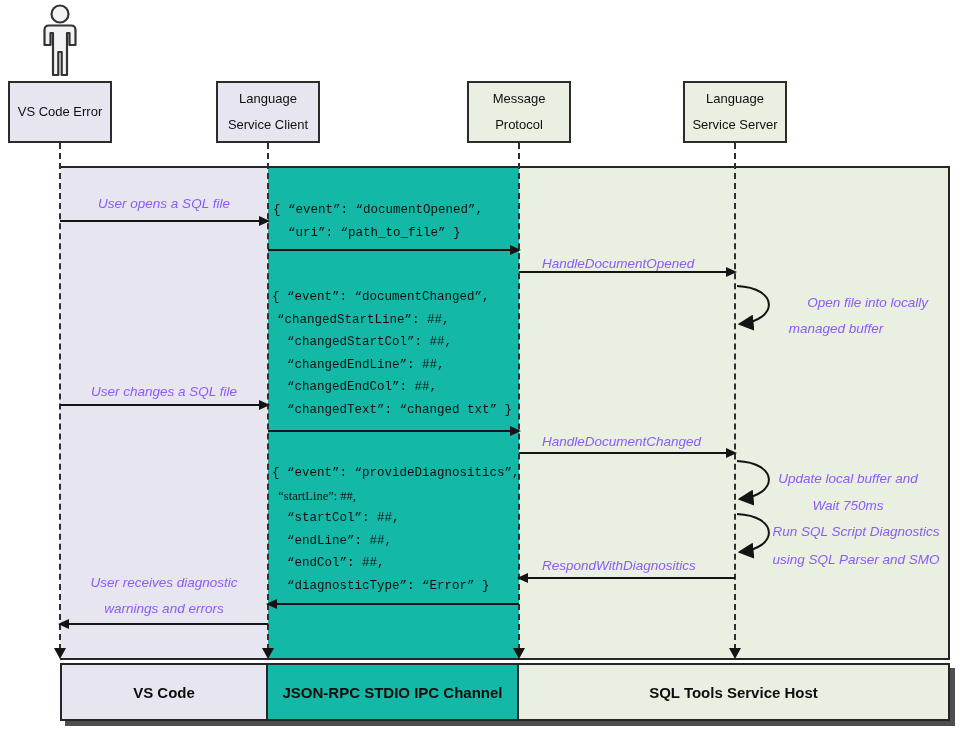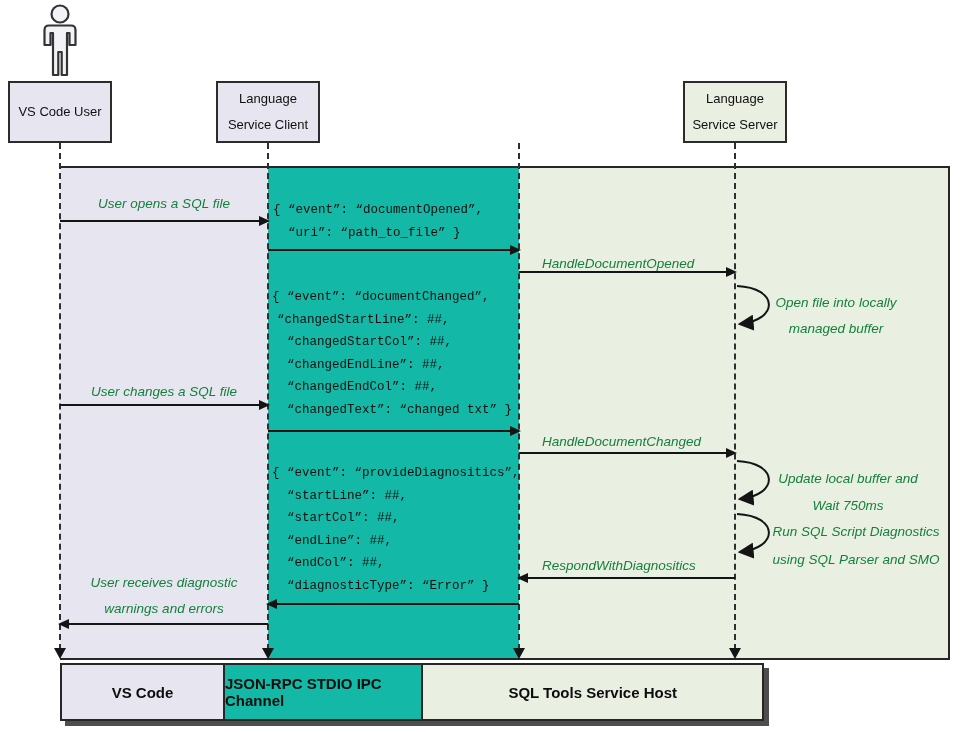--- a/index.html
+++ b/index.html
@@ -17,36 +17,36 @@
   
   .lifeline{position:absolute;top:143px;height:507px;width:0;border-left:2px dashed #2f2f2f;}
 
   
   #region{position:absolute;left:60px;top:166px;width:890px;height:494px;box-sizing:border-box;
           border-top:2px solid #262626;border-right:2px solid #262626;border-bottom:2px solid #262626;
           display:flex;}
   #region .col{height:100%;}
 
   
-  #footer-row{position:absolute;left:60px;top:663px;width:704px;height:58px;display:flex;
+  #footer-row{position:absolute;left:60px;top:663px;width:890px;height:58px;display:flex;
               box-shadow:5px 5px 0 #4e4e4e;}
   .fbox{box-sizing:border-box;border:2px solid #262626;height:58px;display:flex;align-items:center;
         justify-content:center;font-weight:bold;font-size:15px;color:#0d0d0d;}
 
   
   .arrow{position:absolute;height:2px;background:#141414;}
   .ah-r{position:absolute;right:-2px;top:-4px;width:0;height:0;
         border-top:5px solid transparent;border-bottom:5px solid transparent;border-left:11px solid #141414;}
   .ah-l{position:absolute;left:-2px;top:-4px;width:0;height:0;
         border-top:5px solid transparent;border-bottom:5px solid transparent;border-right:11px solid #141414;}
   .ah-d{position:absolute;top:648px;width:0;height:0;
         border-left:6px solid transparent;border-right:6px solid transparent;border-top:11px solid #141414;}
 
   
-  .lbl{position:absolute;font-style:italic;font-size:13.5px;white-space:nowrap;color:#15803d;}
+  .lbl{position:absolute;font-style:italic;font-size:13.5px;white-space:nowrap;color:#8b5cf6;}
   .lbl.c{text-align:center;}
 
   
   .codeline{position:absolute;font-family:"Liberation Mono","DejaVu Sans Mono",monospace;
             font-size:12.5px;line-height:15px;white-space:pre;color:#101010;}
 
   svg.overlay{position:absolute;left:0;top:0;width:962px;height:732px;pointer-events:none;}
 </style>
 </head>
 <body>
@@ -68,25 +68,29 @@
   <div class="lifeline" style="left:267px;"></div>
   <div class="lifeline" style="left:518px;"></div>
   <div class="lifeline" style="left:734px;"></div>
 
   <div class="ah-d" style="left:54px;"></div>
   <div class="ah-d" style="left:262px;"></div>
   <div class="ah-d" style="left:513px;"></div>
   <div class="ah-d" style="left:729px;"></div>
 
   <div class="hbox lav" style="left:8px;">
-    <div>VS Code User</div>
+    <div>VS Code Error</div>
   </div>
   <div class="hbox lav" style="left:216px;">
     <div>Language</div>
     <div>Service Client</div>
+  </div>
+  <div class="hbox gre" style="left:467px;">
+    <div>Message</div>
+    <div>Protocol</div>
   </div>
   <div class="hbox gre" style="left:683px;">
     <div>Language</div>
     <div>Service Server</div>
   </div>
 
   <div class="arrow" style="left:60px;top:220px;width:208px;">
       <span class="ah-r"></span>
     </div>
   <div class="arrow" style="left:268px;top:249px;width:251px;">
@@ -120,21 +124,21 @@
         <path d="M0,0 L10,5 L0,10 z" fill="#141414"></path>
       </marker>
     </defs>
     <path d="M737 286 C 779 288, 779 320, 740 324" fill="none" stroke="#141414" stroke-width="2" marker-end="url(#arr)"></path>
     <path d="M737 461 C 779 463, 779 495, 740 499" fill="none" stroke="#141414" stroke-width="2" marker-end="url(#arr)"></path>
     <path d="M737 514 C 779 516, 779 548, 740 552" fill="none" stroke="#141414" stroke-width="2" marker-end="url(#arr)"></path>
   </svg>
 
   <div class="lbl c" style="left:64px;top:196px;width:200px;">User opens a SQL file</div>
   <div class="lbl" style="left:542px;top:236px;margin-top:20px;">HandleDocumentOpened</div>
-  <div class="lbl c" style="left:744px;top:295px;width:184px;">Open file into locally</div>
+  <div class="lbl c" style="left:744px;top:295px;width:184px;text-align:right;">Open file into locally</div>
   <div class="lbl c" style="left:744px;top:321px;width:184px;">managed buffer</div>
   <div class="lbl c" style="left:64px;top:384px;width:200px;">User changes a SQL file</div>
   <div class="lbl" style="left:542px;top:434px;">HandleDocumentChanged</div>
   <div class="lbl c" style="left:756px;top:471px;width:184px;">Update local buffer and</div>
   <div class="lbl c" style="left:756px;top:498px;width:184px;">Wait 750ms</div>
   <div class="lbl c" style="left:762px;top:552px;width:188px;">using SQL Parser and SMO</div>
   <div class="lbl c" style="left:762px;top:524px;width:188px;">Run SQL Script Diagnostics</div>
   <div class="lbl" style="left:542px;top:558px;">RespondWithDiagnositics</div>
   <div class="lbl c" style="left:64px;top:601px;width:200px;">warnings and errors</div>
   <div class="lbl c" style="left:64px;top:575px;width:200px;">User receives diagnostic</div>
@@ -148,21 +152,21 @@
     <div class="codeline" style="left:272px;top:290px;">{ “event”: “documentChanged”,</div>
     <div class="codeline" style="left:262px;top:313px;">  “changedStartLine”: ##,</div>
     <div class="codeline" style="left:272px;top:335px;">  “changedStartCol”: ##,</div>
     <div class="codeline" style="left:272px;top:358px;">  “changedEndLine”: ##,</div>
     <div class="codeline" style="left:272px;top:380px;">  “changedEndCol”: ##,</div>
     <div class="codeline" style="left:272px;top:403px;">  “changedText”: “changed txt” }</div>
   </div>
 
   <div>
     <div class="codeline" style="left:272px;top:466px;">{ “event”: “provideDiagnositics”,</div>
-    <div class="codeline" style="left:272px;top:489px;">  “startLine”: ##,</div>
+    <div class="codeline" style="left:272px;top:489px;font-family:Liberation Serif, serif;">  “startLine”: ##,</div>
     <div class="codeline" style="left:272px;top:511px;">  “startCol”: ##,</div>
     <div class="codeline" style="left:272px;top:534px;">  “endLine”: ##,</div>
     <div class="codeline" style="left:272px;top:556px;">  “endCol”: ##,</div>
     <div class="codeline" style="left:272px;top:579px;">  “diagnosticType”: “Error” }</div>
   </div>
 
   <div id="footer-row">
     <div class="fbox lav" style="width:208px;">
       <span>VS Code</span>
     </div>

